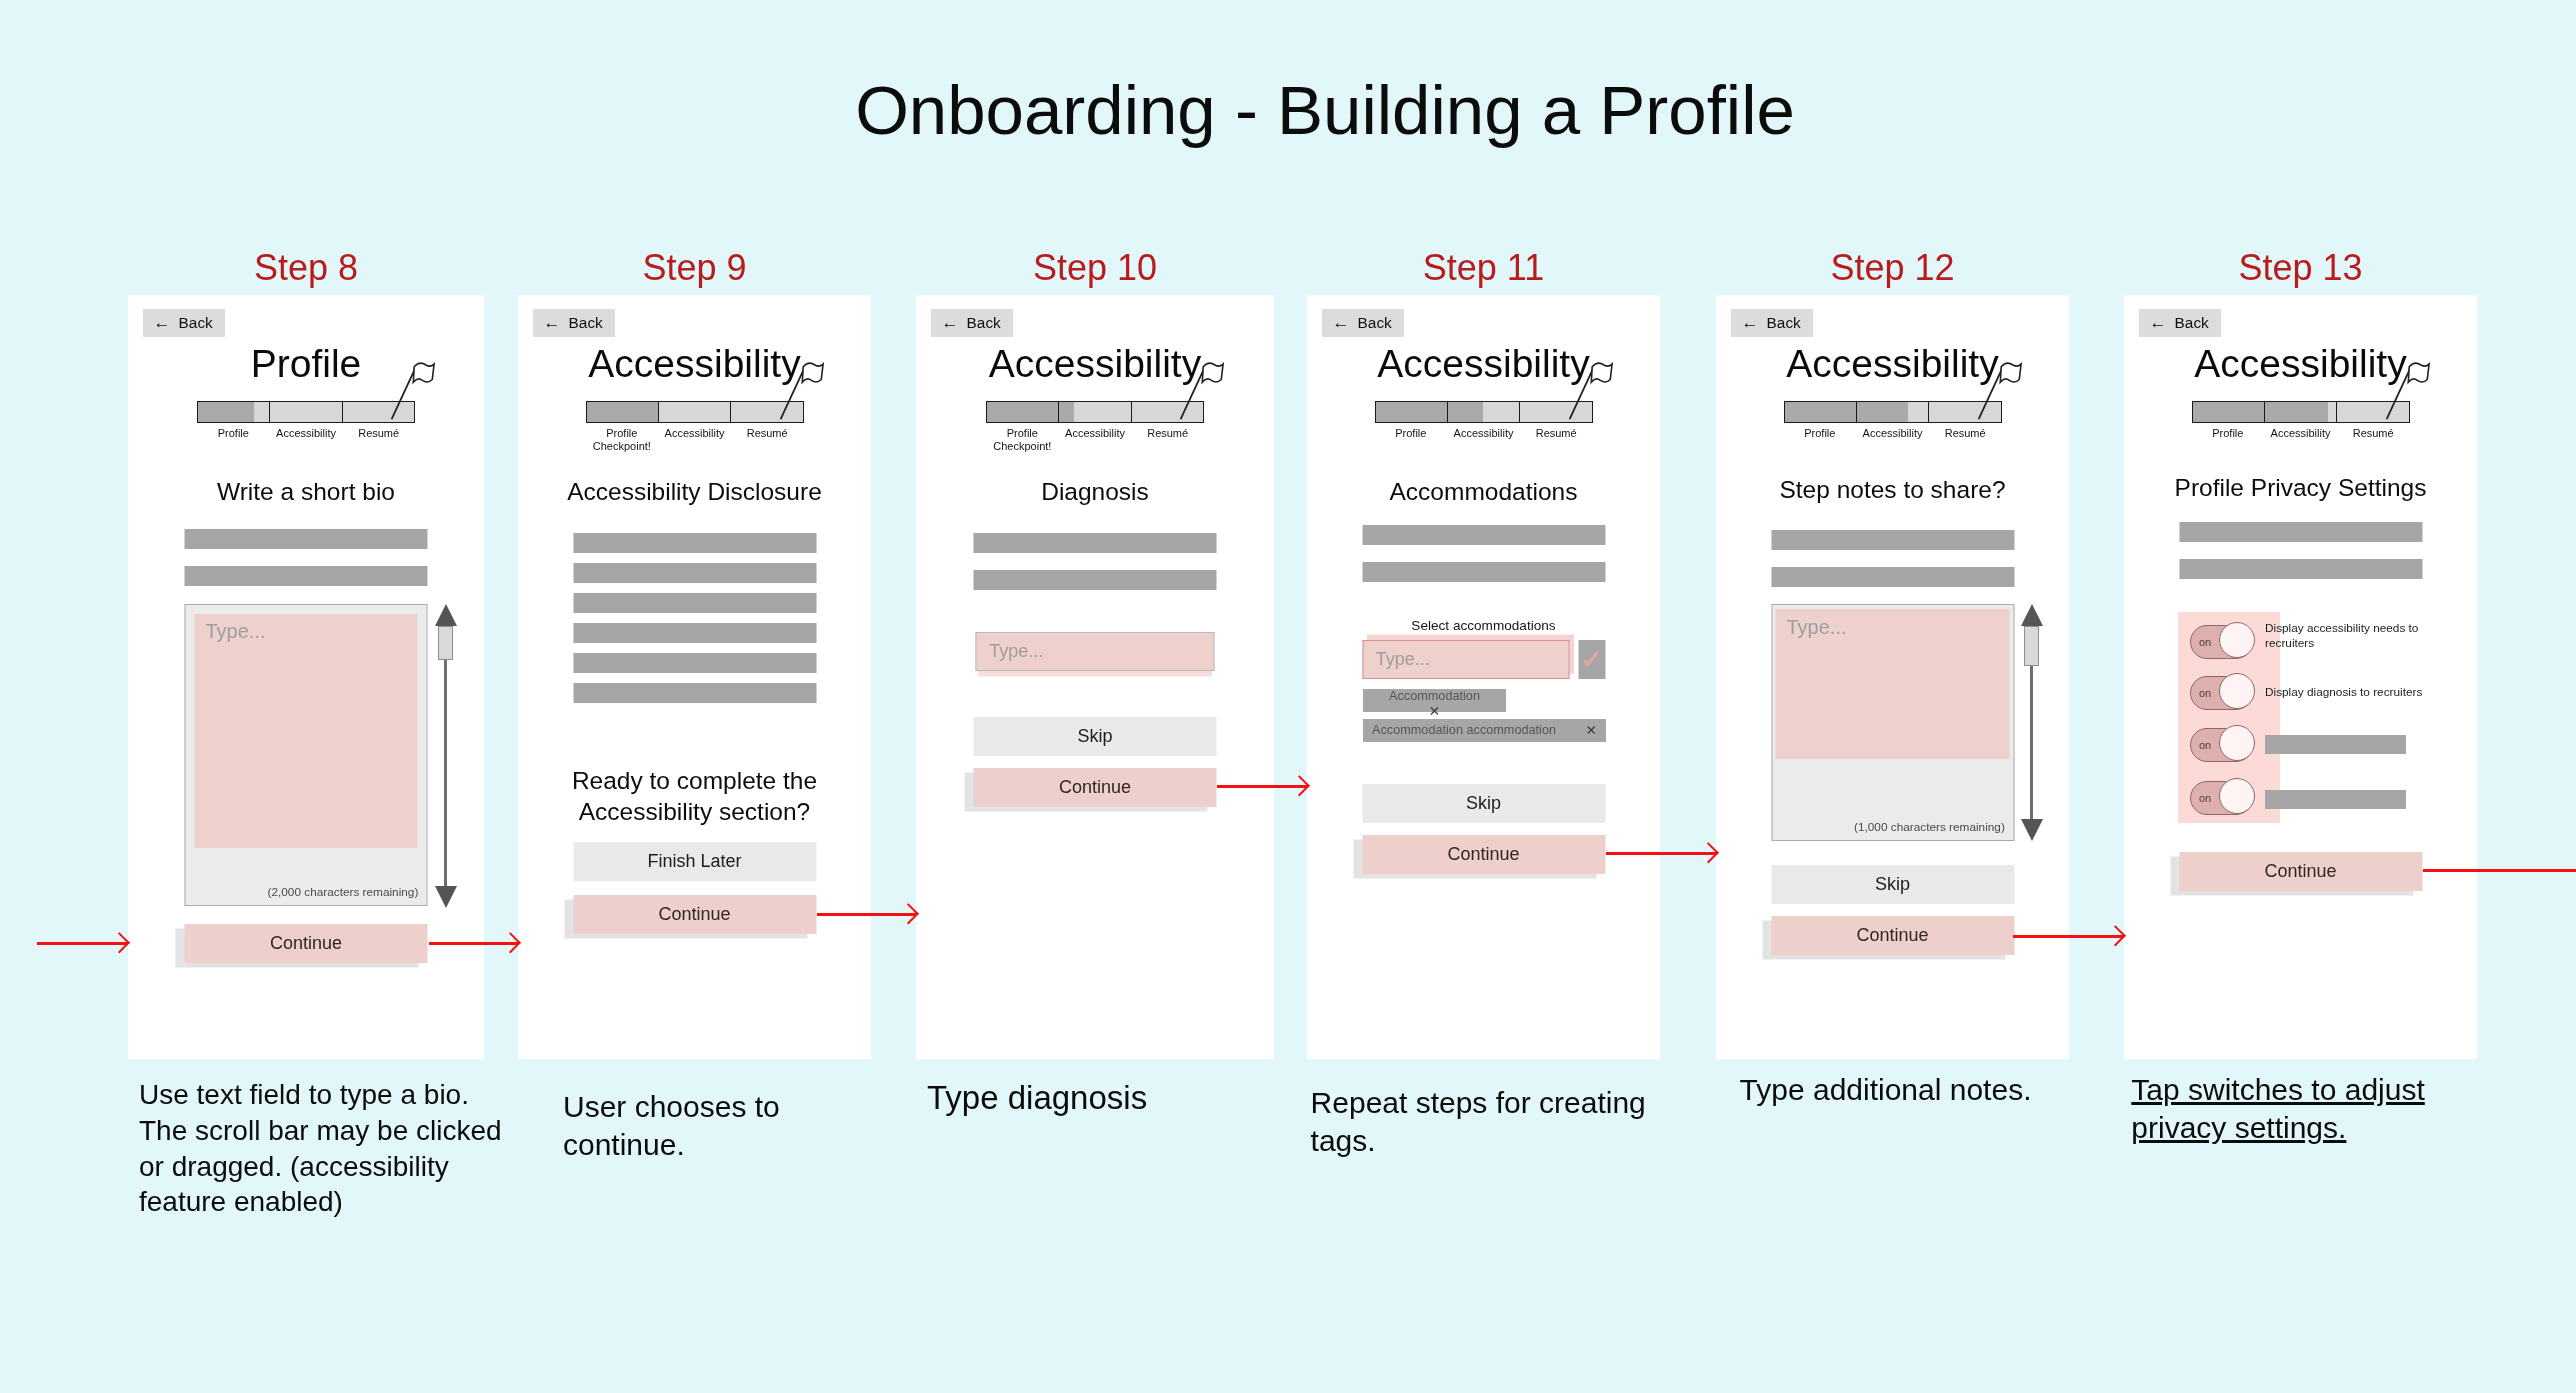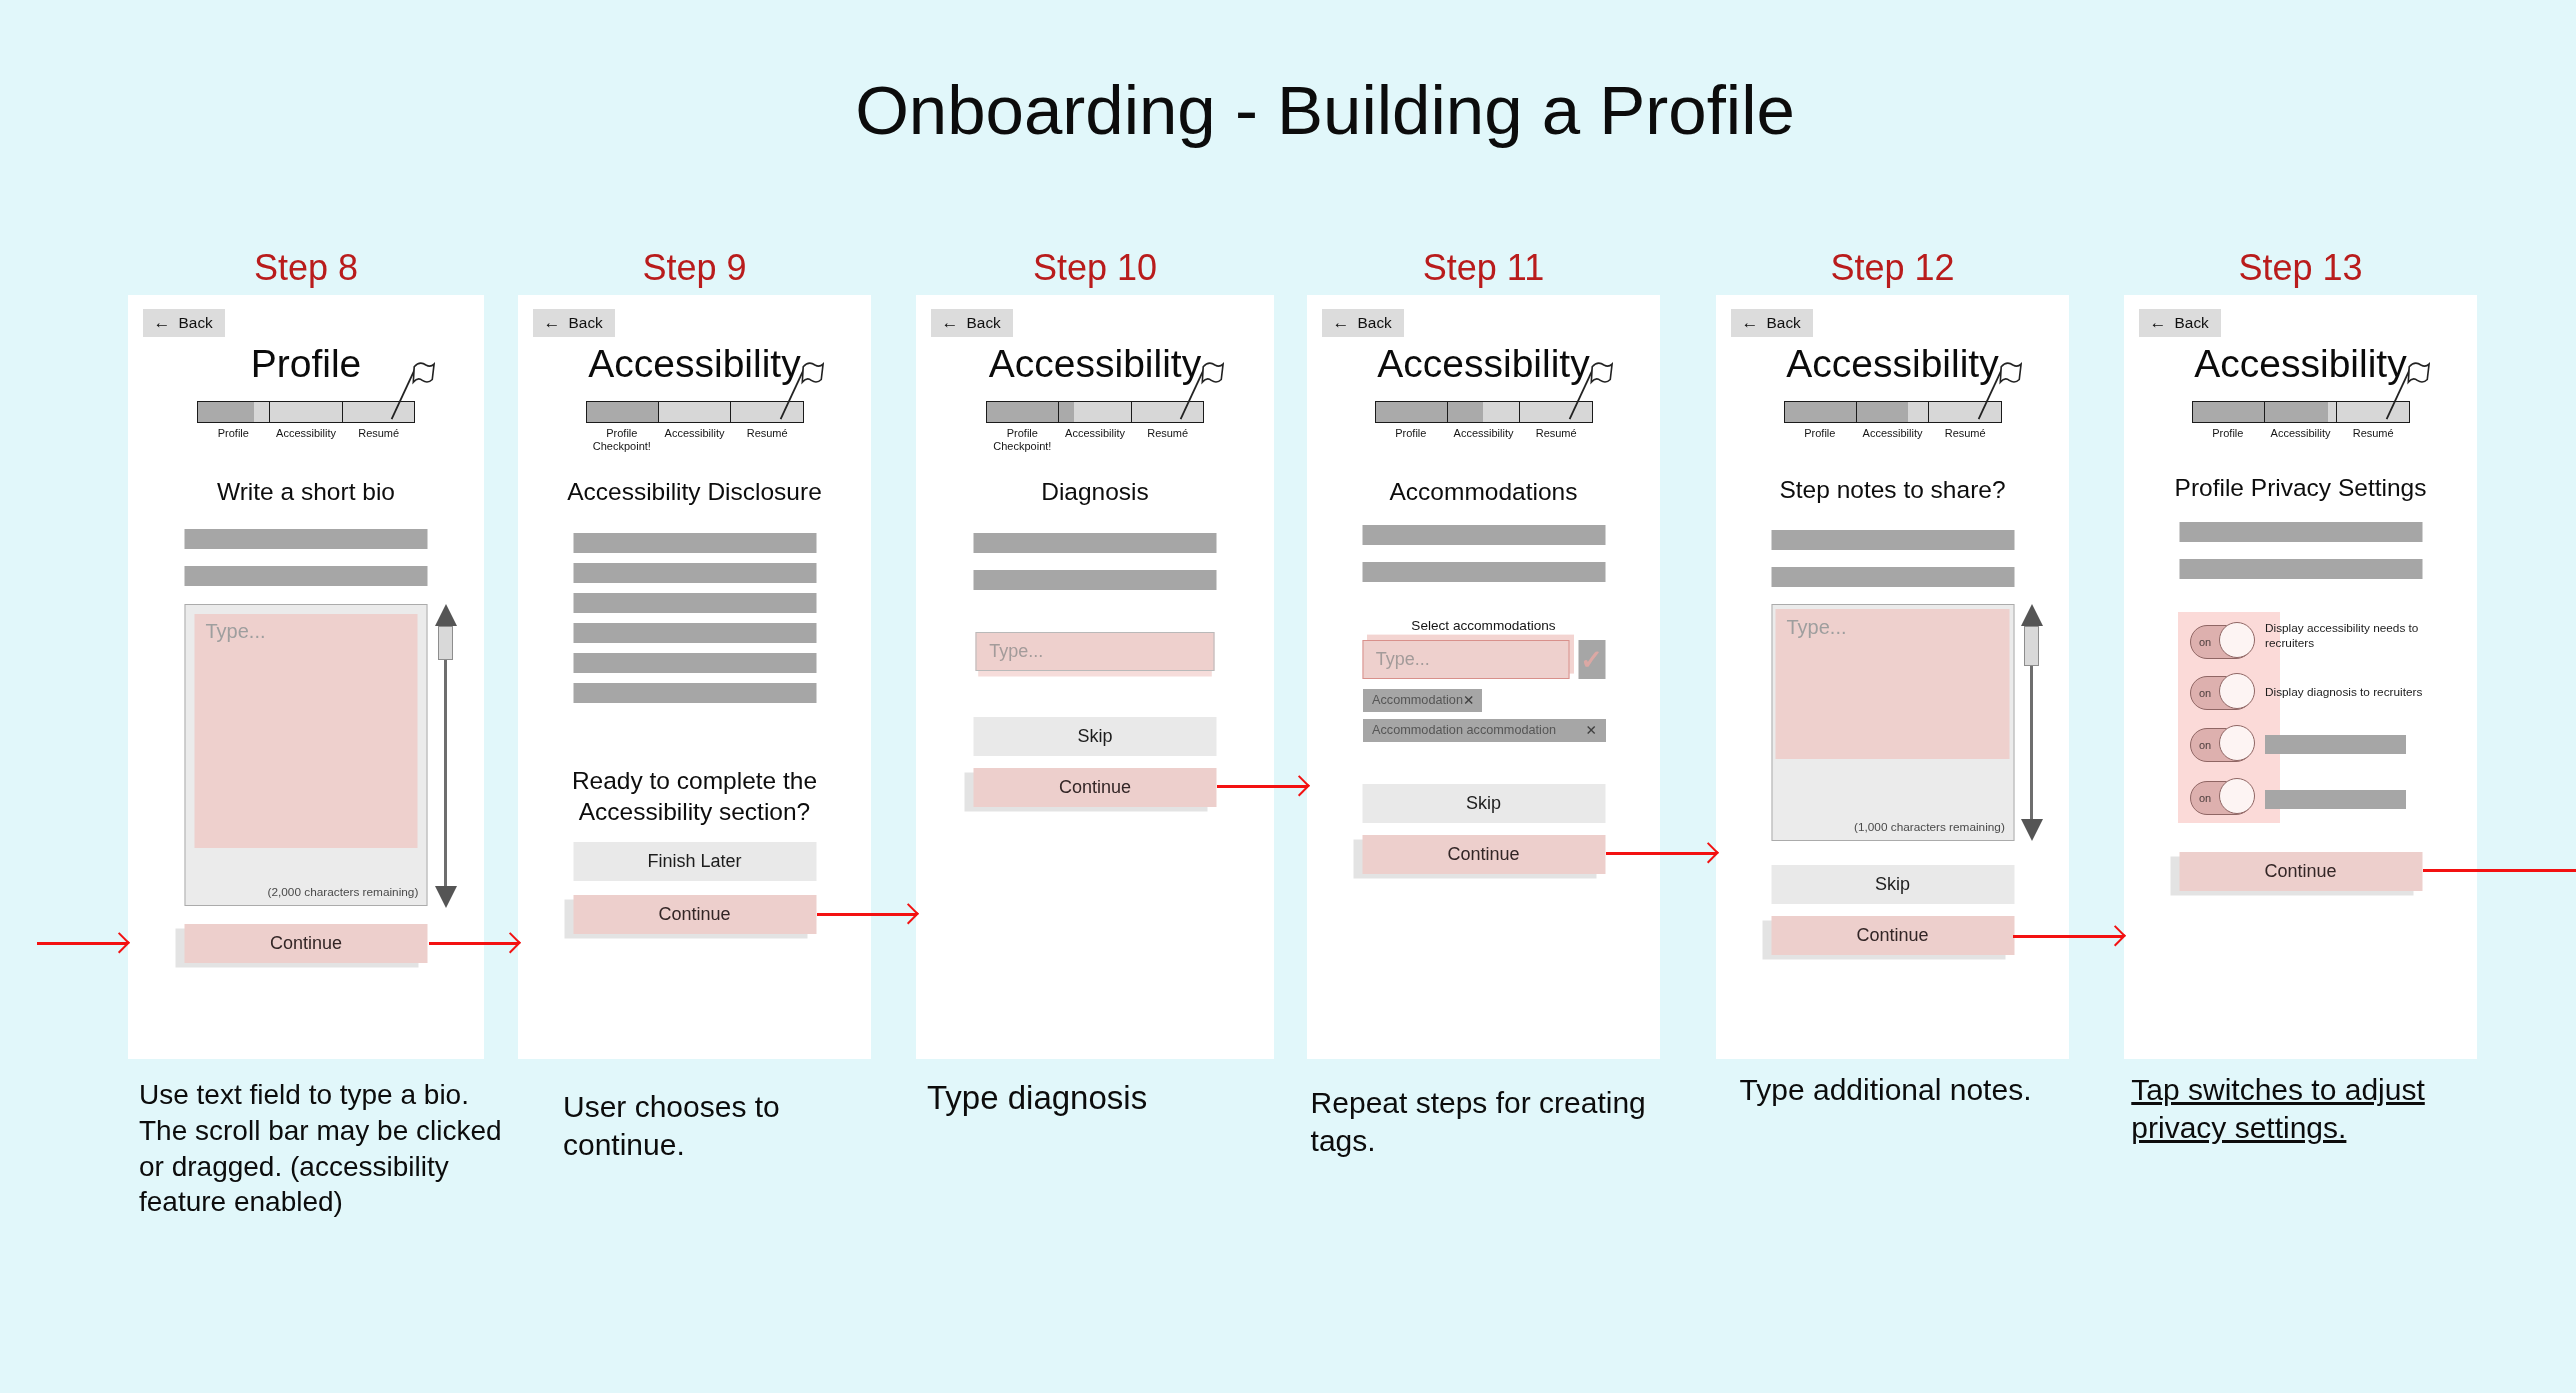--- a/index.html
+++ b/index.html
@@ -266,21 +266,21 @@
       </div>
       <div class="small-label" style="top:323px">Select accommodations</div>
       <div class="acc-row">
         <div class="acc-field">
           <span class="ph">Type...</span>
         </div>
         <div class="acc-check">
           <span class="chk">✓</span>
         </div>
       </div>
-      <div class="tag" style="top:394px;left:56px;width:119px;">
+      <div class="tag" style="top:394px;left:56px;width:143px;flex-direction:column;">
         <span>Accommodation</span>
         <span class="x">✕</span>
       </div>
       <div class="tag" style="top:424px;left:56px;width:243px;">
         <span>Accommodation accommodation</span>
         <span class="x">✕</span>
       </div>
       <div class="btn btn-gray" style="top:489px">Skip</div>
       <div class="btn btn-pink btn-sel" style="top:540px">Continue</div>
     </div>

